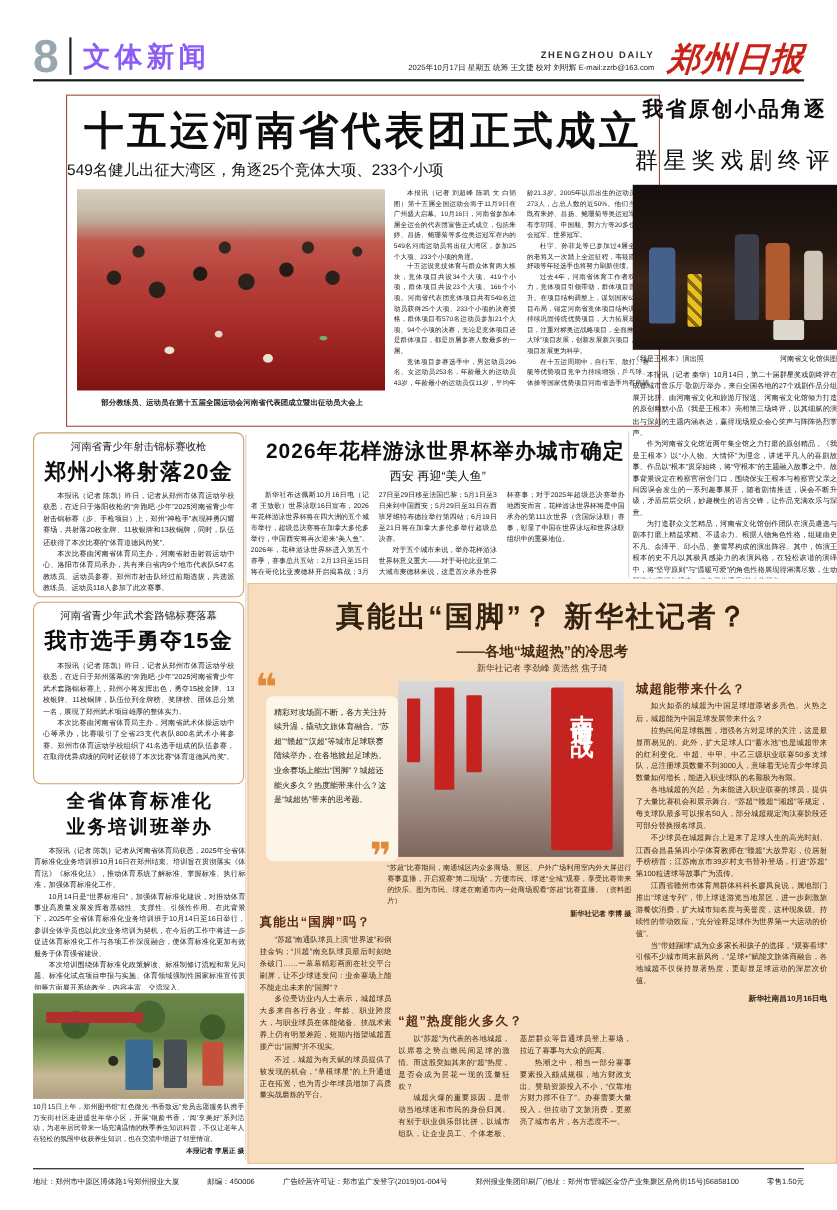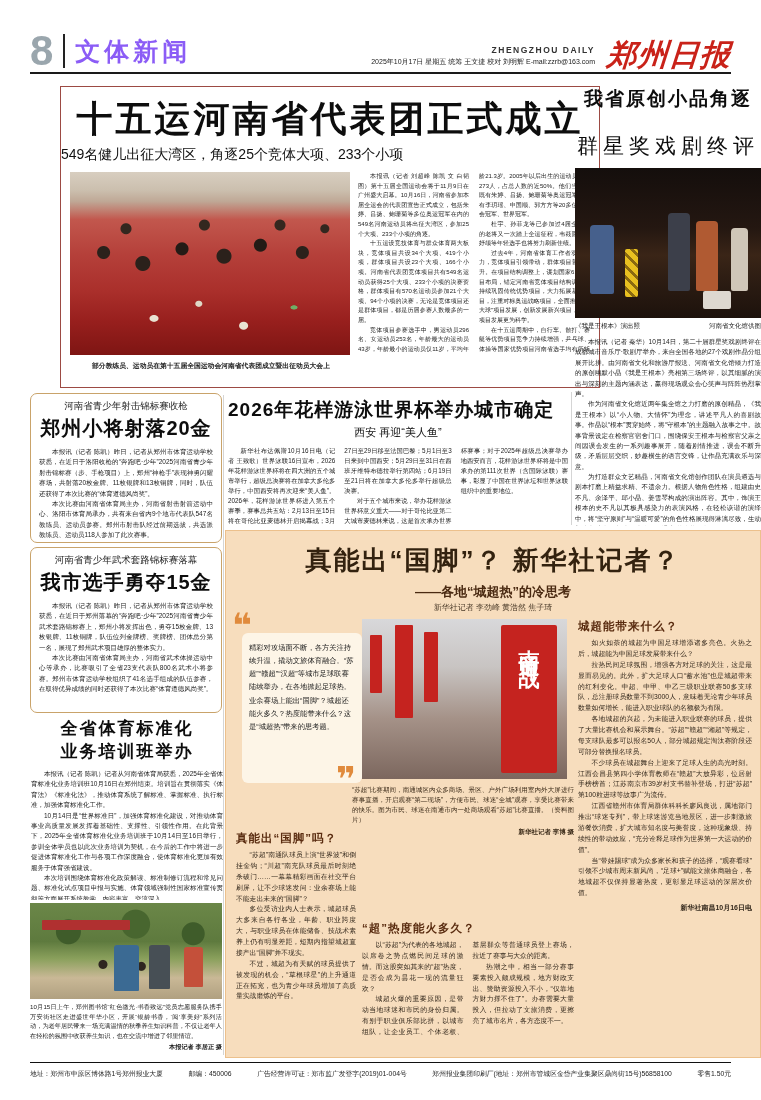--- a/index.html
+++ b/index.html
@@ -67,21 +67,21 @@
   .fig-orange{left:65%;bottom:18%;width:12%;height:47%;background:#b05a32;}
   .fig-light{left:84%;bottom:18%;width:9%;height:42%;background:#cfc6b8;}
   .fig-barrier{left:27%;bottom:14%;width:7%;height:32%;border-radius:2px;
     background:repeating-linear-gradient(45deg,#e8c020 0 5px,#8a6a10 5px 8px);}
   .fig-case{left:69%;bottom:6%;width:15%;height:12%;background:#ddd8d0;border-radius:2px;}
   .rart-cap{display:flex;justify-content:space-between;font-size:6.5px;margin:4px 0 6px;color:#222;}
   .rart-body{height:215px;}
 
   
   .swim{position:absolute;left:228px;top:395px;width:340px;height:133px;overflow:hidden;}
-  .swim h2{margin:2px 0 2px;font-size:19px;font-weight:900;text-align:left;letter-spacing:1px;color:#0d0d0d;}
+  .swim h2{margin:2px 0 2px;font-size:19px;font-weight:900;text-align:right;letter-spacing:1px;color:#0d0d0d;}
   .swim-sub{font-size:11px;text-align:center;margin-bottom:6px;color:#111;}
   .swim-body{column-count:3;column-gap:9px;font-size:6.3px;height:86px;}
 
   
   .tanbox{position:absolute;left:30px;width:192px;border:1px solid #c9a36a;border-radius:7px;
           box-sizing:border-box;padding:6px 8px;overflow:hidden;background:#fff;}
   .box-a1{top:393px;height:150px;}
   .box-a2{top:547px;height:166px;}
   .kicker{font-size:9.5px;text-align:center;color:#222;margin:0 0 2px;}
   .lhead{font-size:20px;font-weight:900;text-align:center;letter-spacing:1px;margin:0 0 5px;color:#0d0d0d;}

